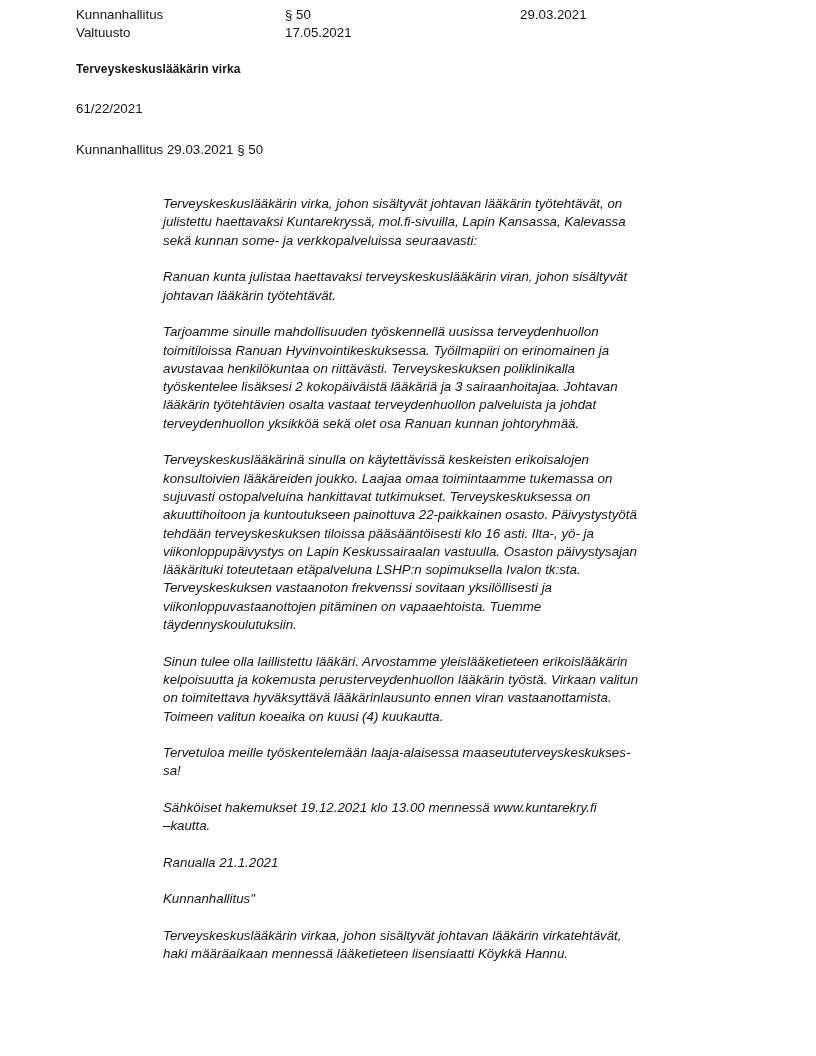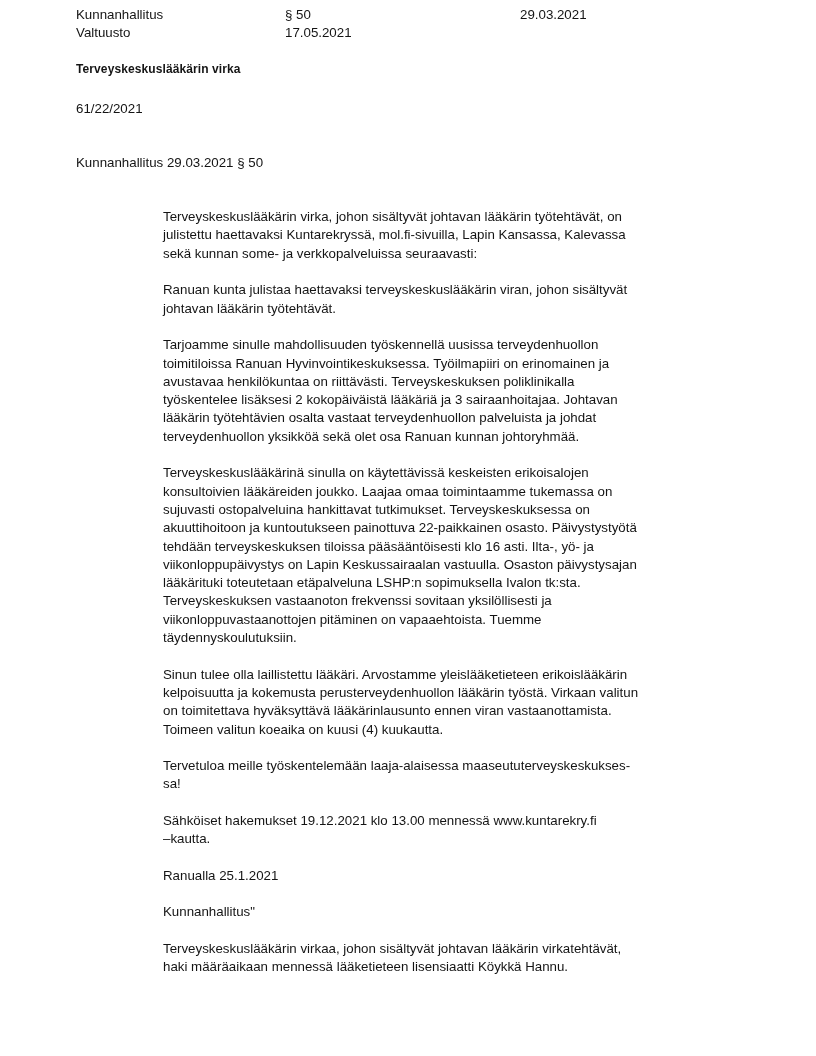--- a/index.html
+++ b/index.html
@@ -35,29 +35,30 @@
     font-weight: bold;
     line-height: 19px;
     letter-spacing: 0.1px;
   }
   .case-number {
     margin: 21px 16px 0 76px;
     font-size: 13.3px;
     line-height: 18.3px;
   }
   .reference-line {
-    margin: 36px 0 0 76px;
+    margin: 23px 0 0 76px;
     font-size: 13.3px;
     line-height: 18.3px;
   }
   .body-block {
     margin: 36px 0 0 163px;
     width: 620px;
     font-size: 13.3px;
     line-height: 18.3px;
+    font-style: italic;
   }
   .paragraph {
     white-space: pre-line;
     margin-bottom: 18.3px;
   }
 </style>
 </head>
 <body>
 
 <div class="page">
@@ -103,19 +104,19 @@
 viikonloppuvastaanottojen pitäminen on vapaaehtoista. Tuemme
 täydennyskoulutuksiin.</div>
     <div class="paragraph">Sinun tulee olla laillistettu lääkäri. Arvostamme yleislääketieteen erikoislääkärin
 kelpoisuutta ja kokemusta perusterveydenhuollon lääkärin työstä. Virkaan valitun
 on toimitettava hyväksyttävä lääkärinlausunto ennen viran vastaanottamista.
 Toimeen valitun koeaika on kuusi (4) kuukautta.</div>
     <div class="paragraph">Tervetuloa meille työskentelemään laaja-alaisessa maaseututerveyskeskukses-
 sa!</div>
     <div class="paragraph">Sähköiset hakemukset 19.12.2021 klo 13.00 mennessä www.kuntarekry.fi
 –kautta.</div>
-    <div class="paragraph">Ranualla 25.1.2021</div>
+    <div class="paragraph">Ranualla 21.1.2021</div>
     <div class="paragraph">Kunnanhallitus"</div>
     <div class="paragraph">Terveyskeskuslääkärin virkaa, johon sisältyvät johtavan lääkärin virkatehtävät,
 haki määräaikaan mennessä lääketieteen lisensiaatti Köykkä Hannu.</div>
   </div>
 
 </div>
 
 </body></html>

